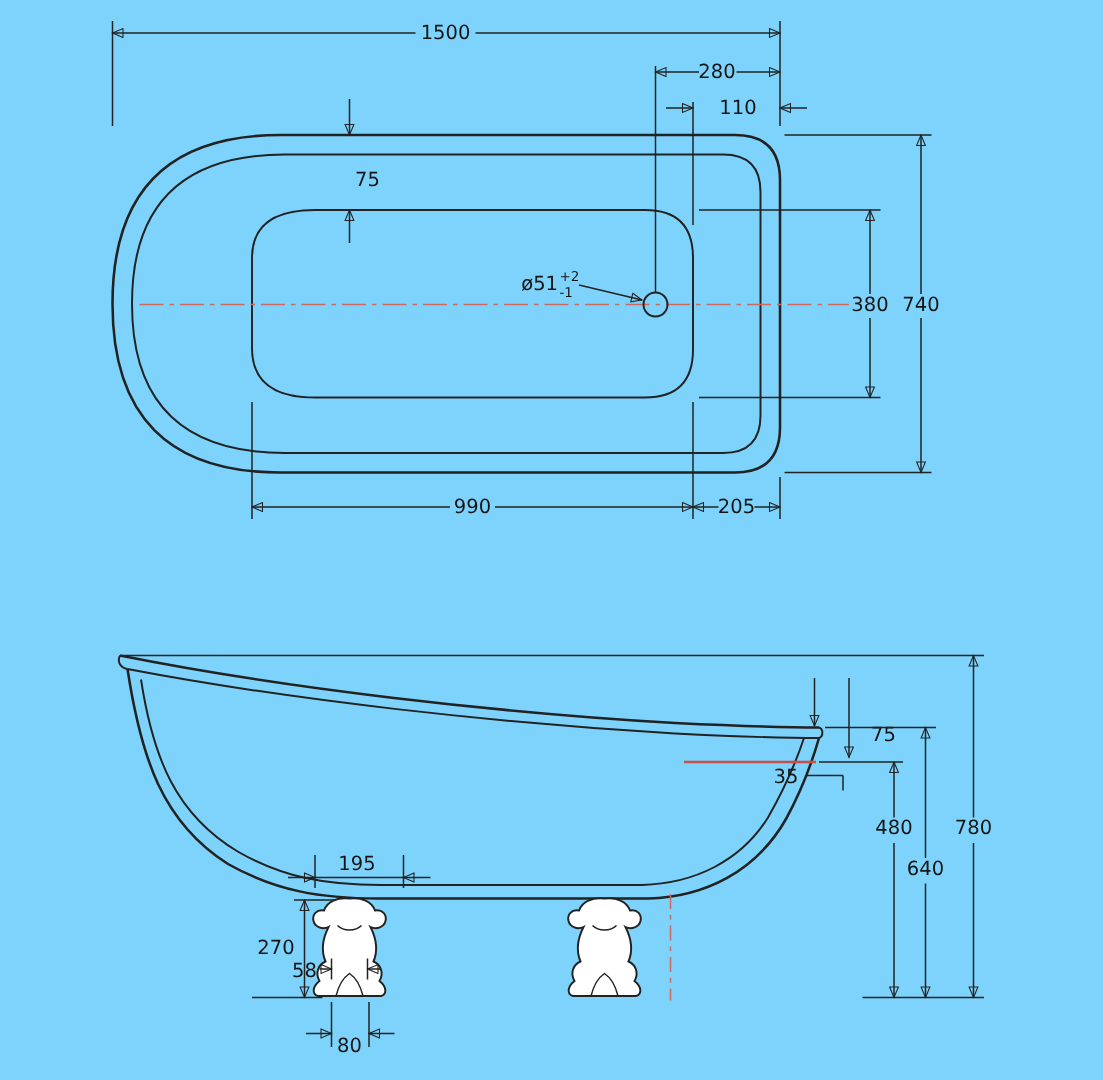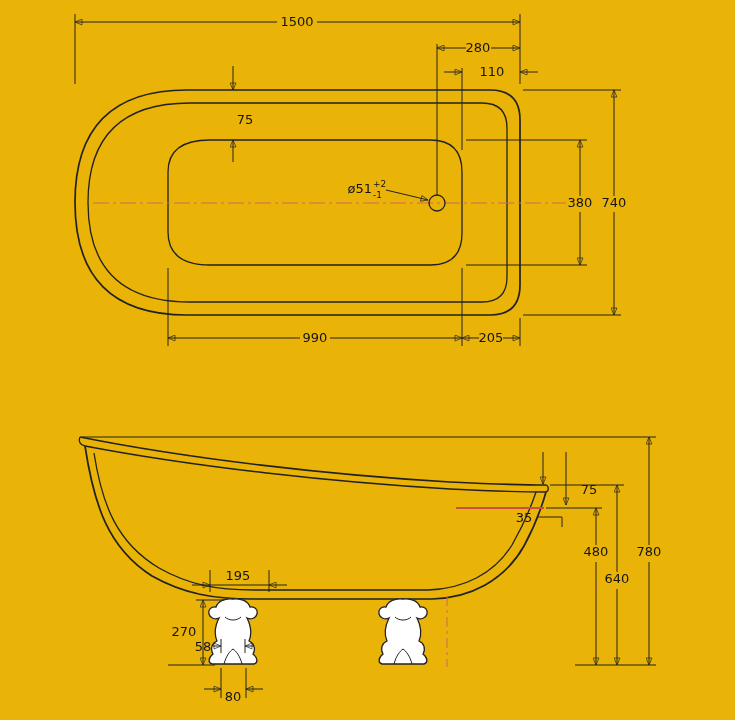--- a/index.html
+++ b/index.html
@@ -1,16 +1,16 @@
 <!DOCTYPE html>
 <html><head>
 <meta charset="utf-8">
 <style>
   html,body{margin:0;padding:0;background:#ffffff;}
-  .page{width:735px;height:720px;background:#eab308;position:relative;overflow:hidden;}
+  .page{width:735px;height:720px;background:#7dd3fc;position:relative;overflow:hidden;}
   svg{display:block;}
   svg line, svg path, svg circle{fill:none;stroke:#222;}
   .outline{stroke-width:1.7;}
   .mid{stroke-width:1.3;}
   .dim{stroke-width:1;}
   .red{stroke:#d0685c;}
   .redline{stroke:#c94f43;stroke-width:1.8;}
   .foot{fill:#ffffff;stroke:#222;stroke-width:1.3;}
   .fd{stroke-width:1;}
   text{font:13px "DejaVu Sans", sans-serif;fill:#151515;stroke:none;}

